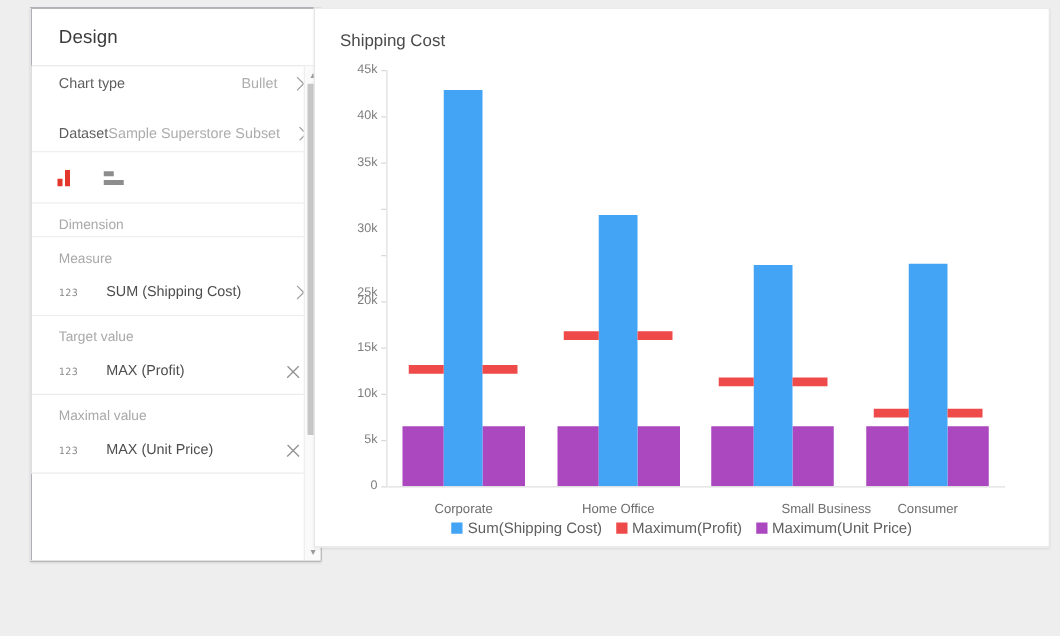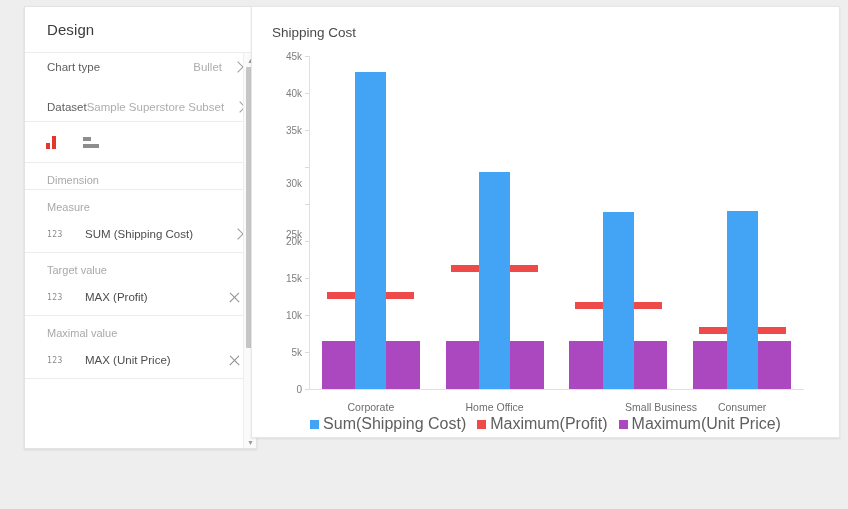--- a/index.html
+++ b/index.html
@@ -222,21 +222,21 @@
     white-space: nowrap;
   }
   .legend {
     position: absolute;
     left: 0; right: 0;
     top: 408px;
     display: flex;
     justify-content: center;
     align-items: center;
     gap: 11px;
-    font-size: 16px;
+    font-size: 12px;
     color: #5f5f5f;
   }
   .legend .item { display: flex; align-items: center; gap: 4px; }
   .legend .sw { width: 9px; height: 9px; display: block; }
 
   
   .footer-left {
     position: absolute;
     left: 8px; top: 455px;
     width: 233px; height: 47px;

